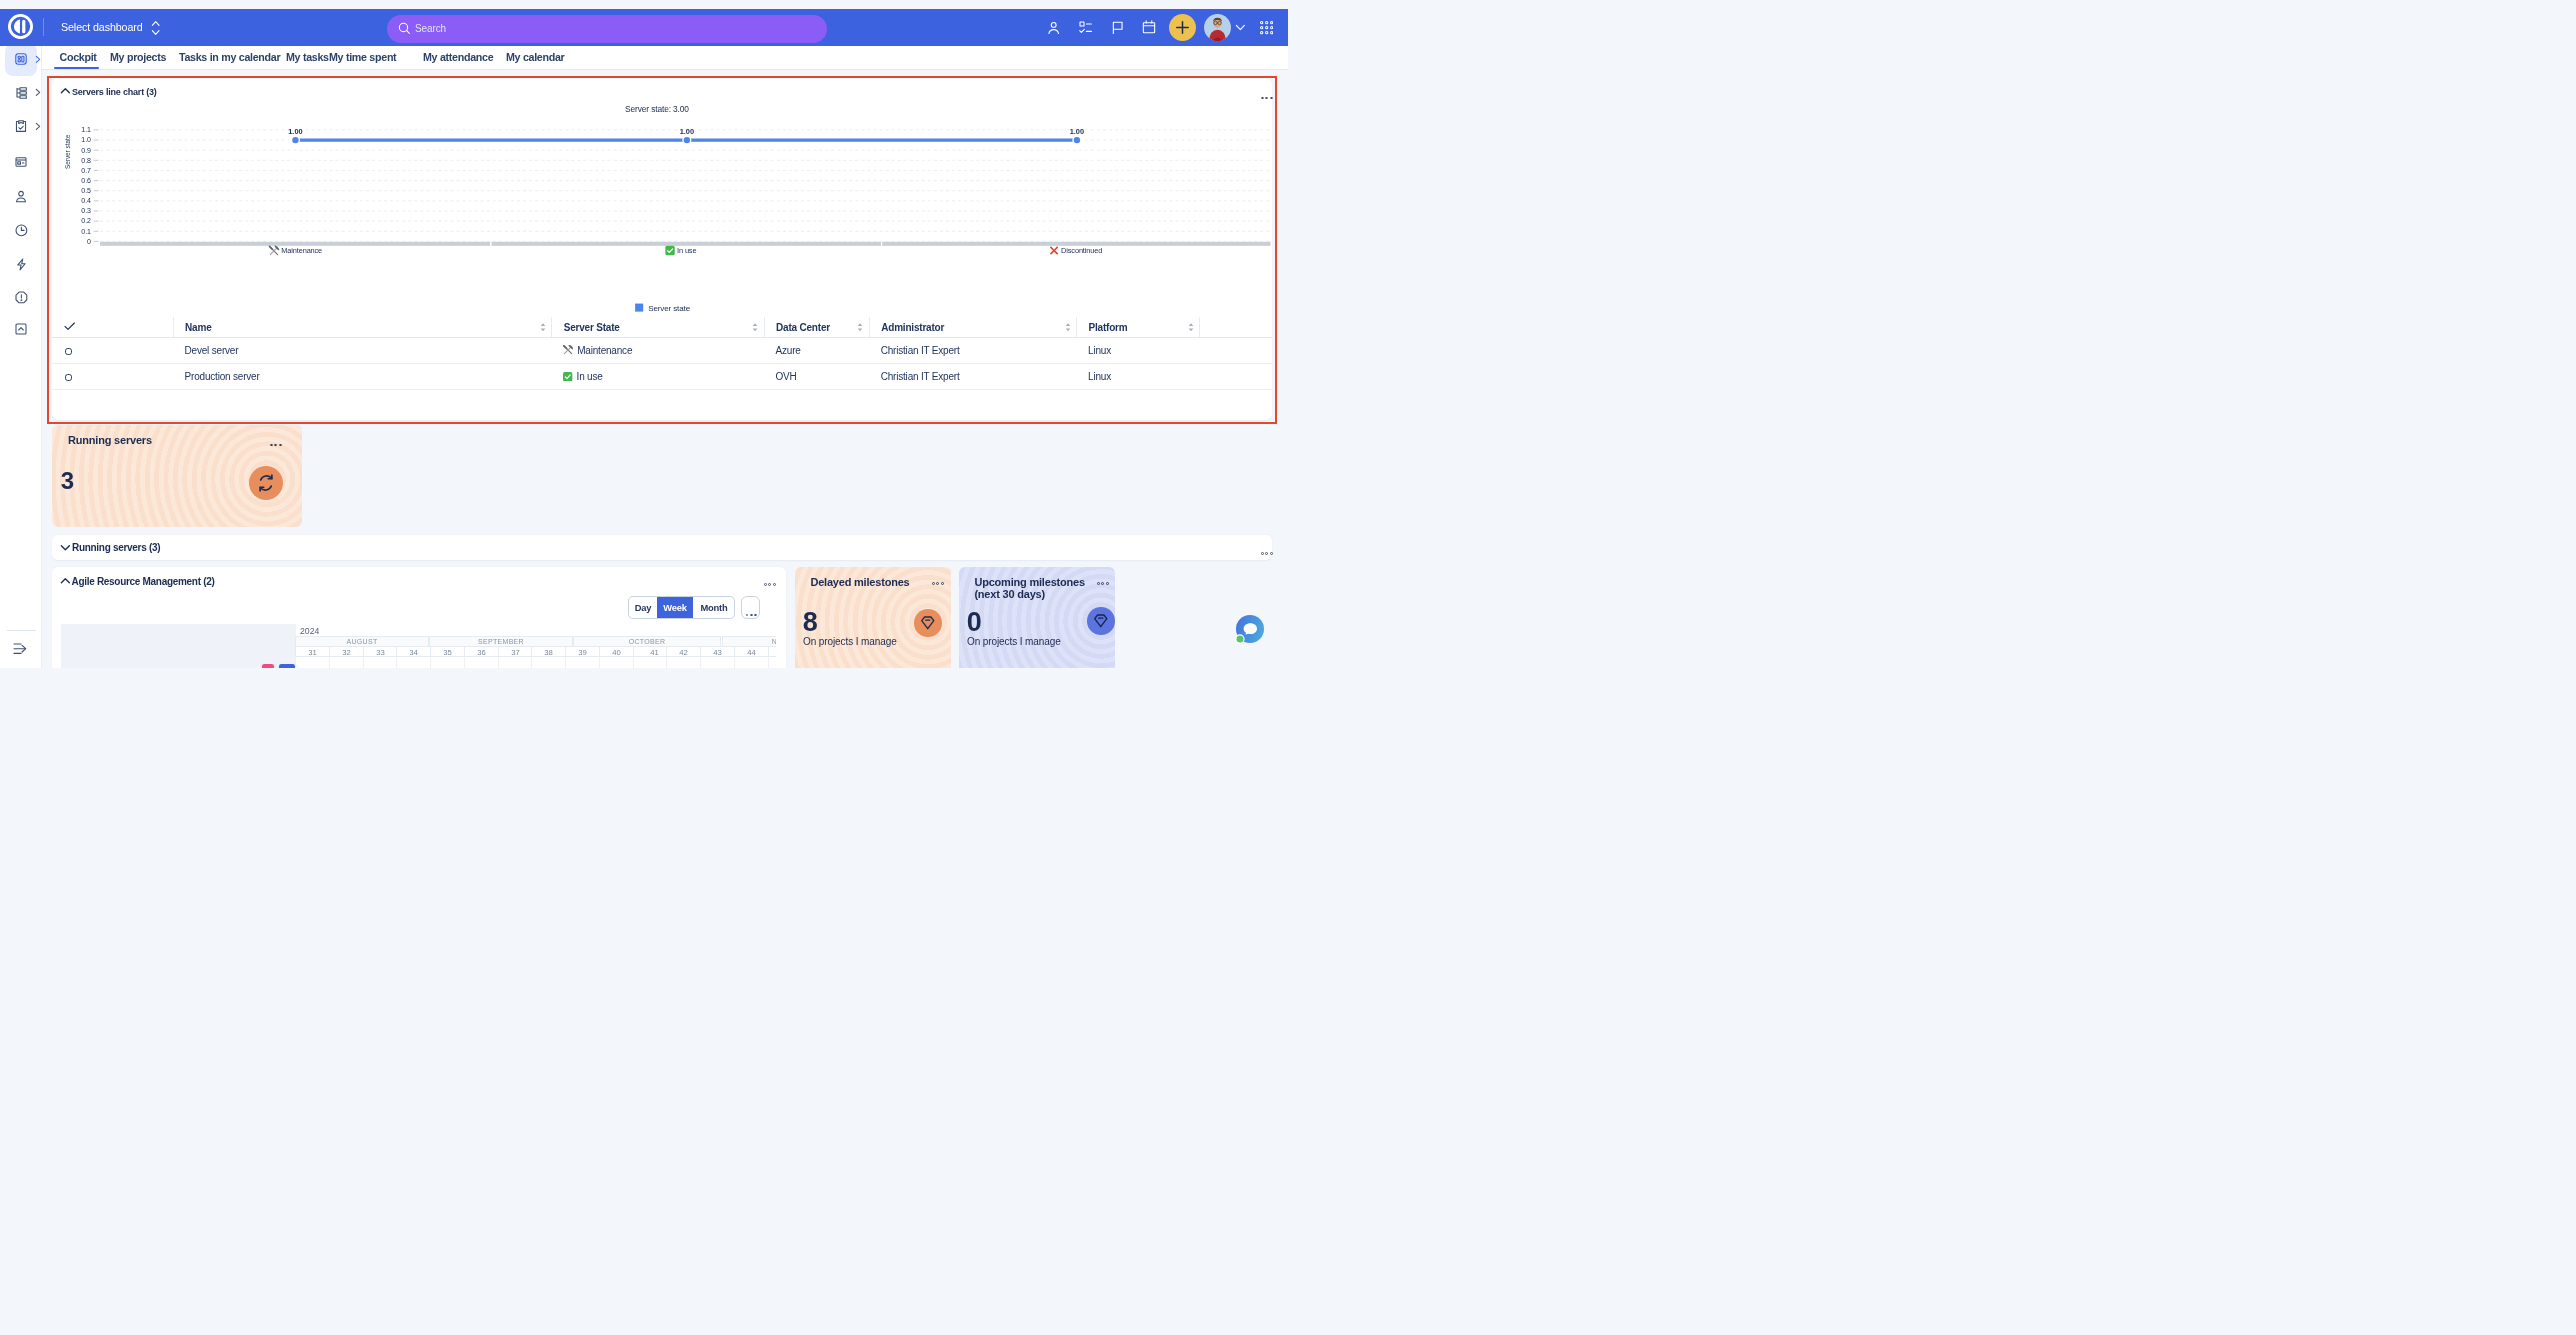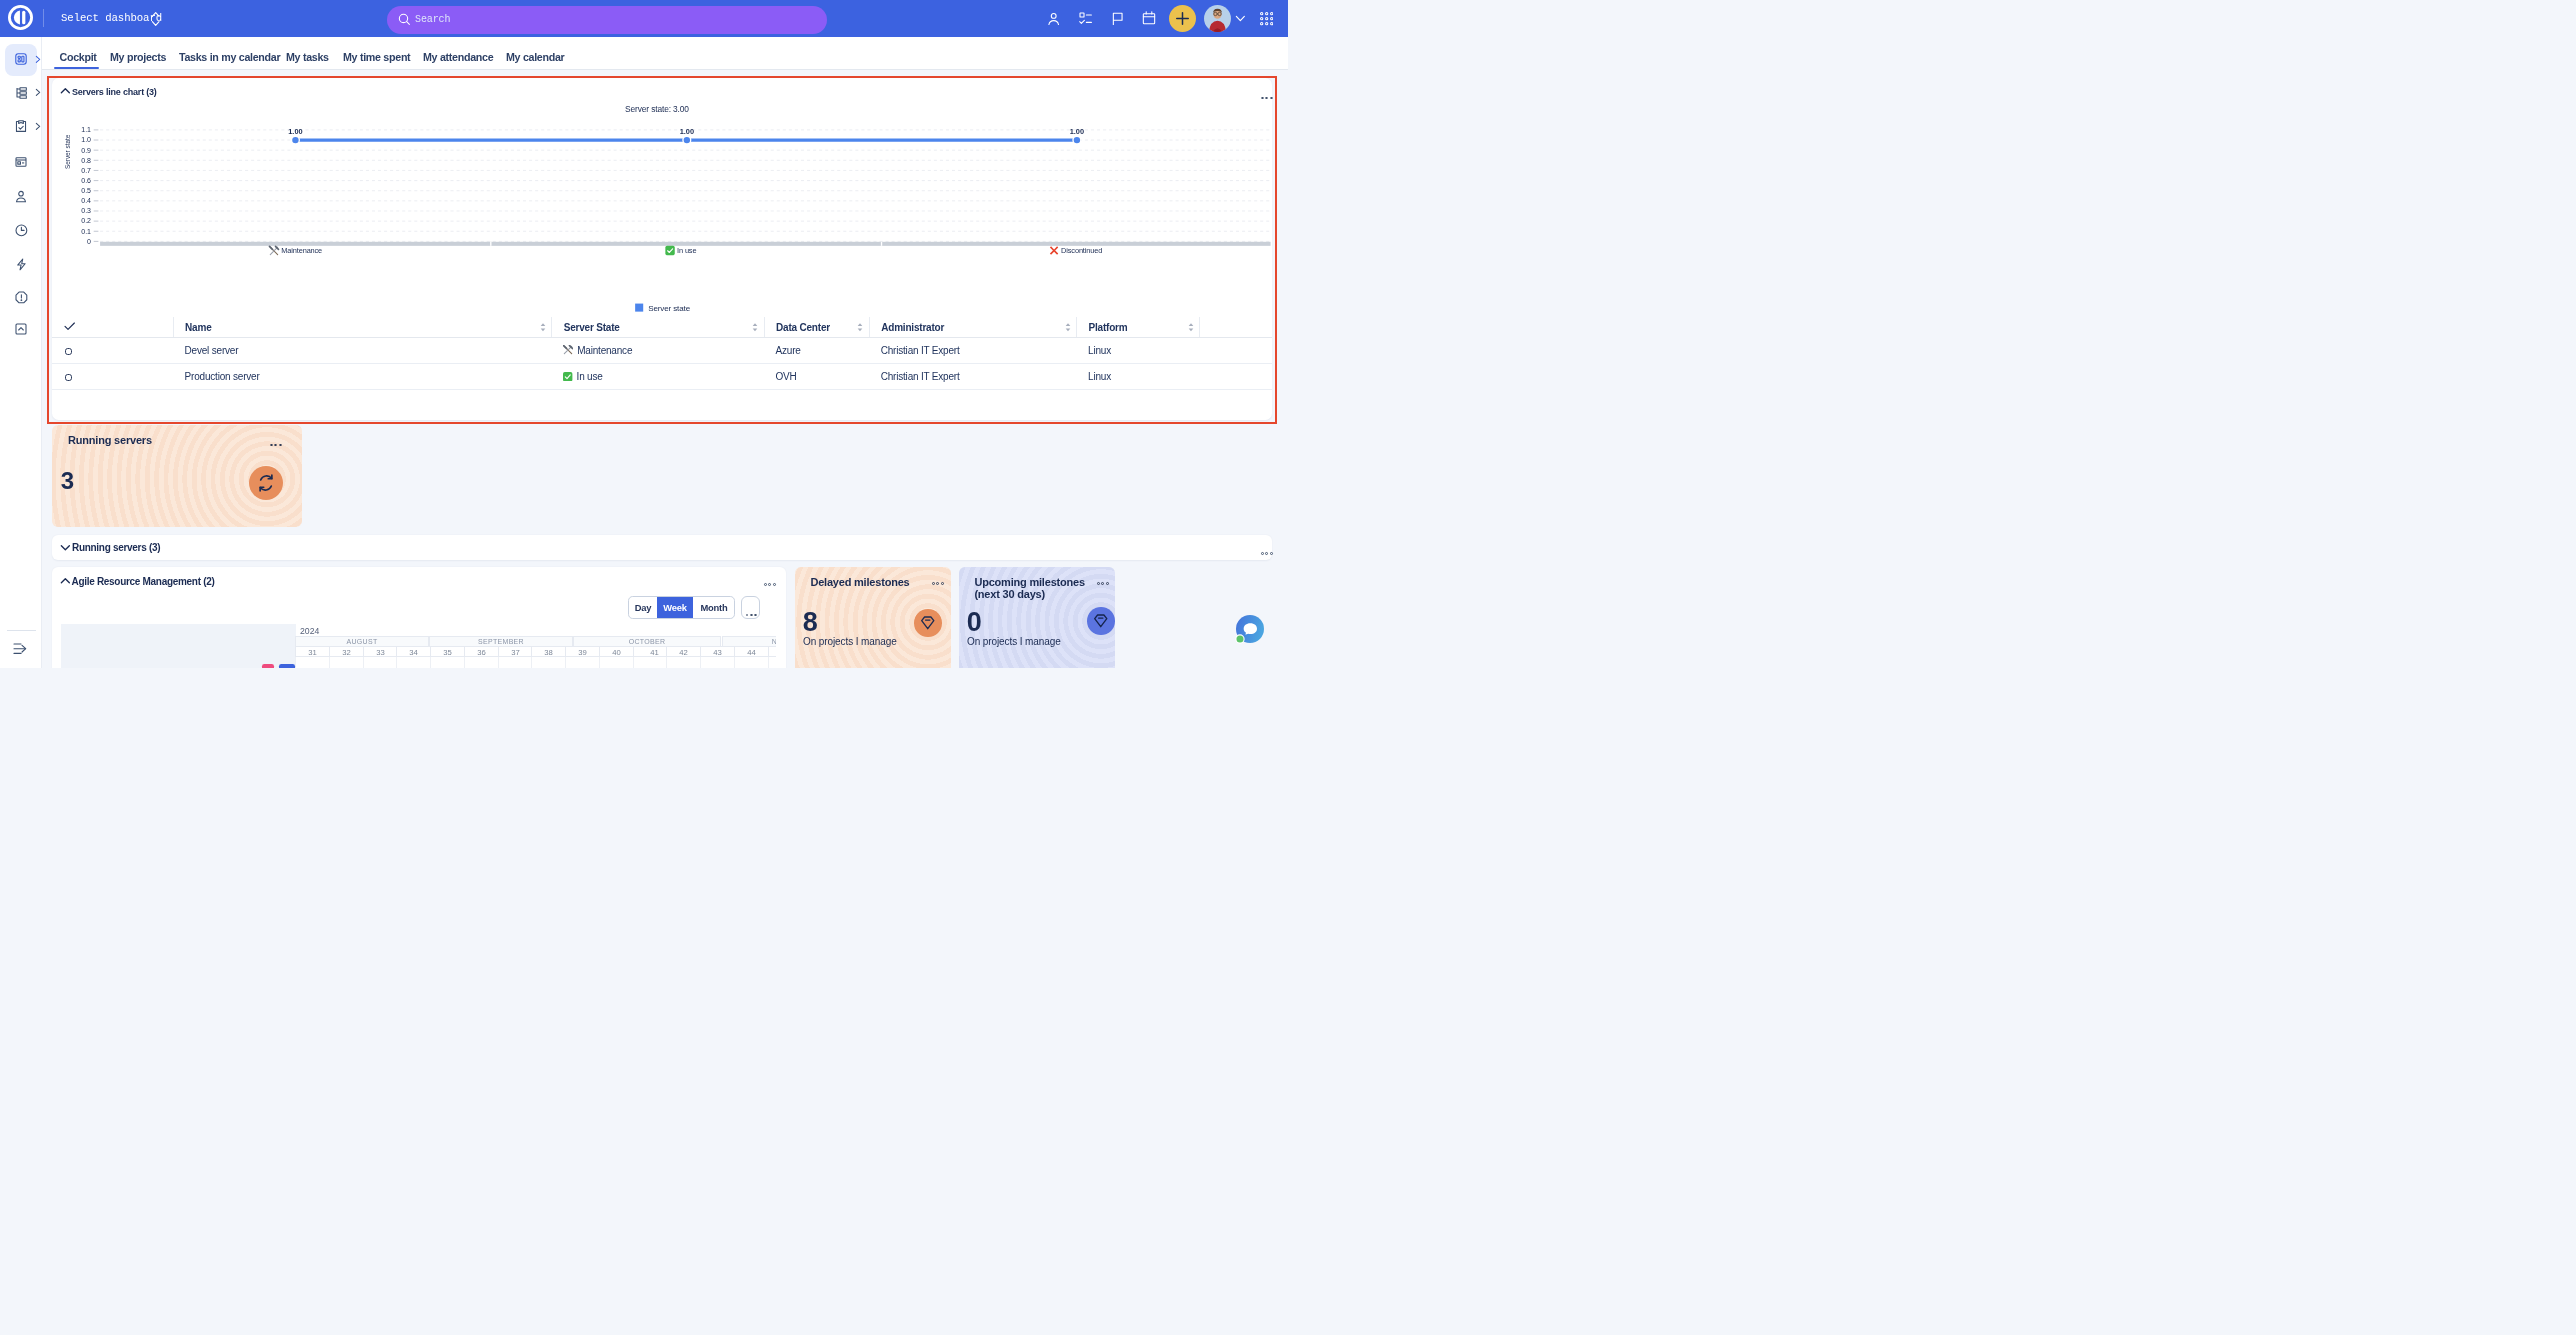--- a/index.html
+++ b/index.html
@@ -1,20 +1,20 @@
 <!DOCTYPE html>
 <html style="font-size:10.7px"><head>
 <meta charset="utf-8">
 <style>
   * { margin:0; padding:0; box-sizing:border-box; }
   html,body { width:1288px; height:668px; overflow:hidden; }
   body { font-family:"Liberation Sans", sans-serif; background:#f3f6fb; position:relative; }
   .abs { position:absolute; }
   
-  #hdr { position:absolute; left:0; top:0; width:1388px; height:37px; background:#3c62e0; z-index:5;font-family:Liberation Mono, monospace; }
+  #hdr { position:absolute; left:0; top:9px; width:1388px; height:37px; background:#3c62e0; z-index:5; }
   #hdr .vdiv { position:absolute; left:43px; top:9.4px; width:0.7px; height:18px; background:rgba(255,255,255,.28); }
   #seldash { position:absolute; left:61px; top:0; height:37px; line-height:37px; color:#fff; font-size:10.7px; letter-spacing:-0.1px; }
   #searchpill { position:absolute; left:387px; top:6px; width:440px; height:27.5px; background:#8b5cf6; border-radius:14px; }
   #searchpill span { position:absolute; left:28px; top:0; line-height:27.5px; font-size:10px; color:#dfe6fa; letter-spacing:-0.1px; }
   
   #side { position:absolute; left:0; top:37px; width:42px; height:631px; background:#fff; border-right:0.7px solid #e9edf4; z-index:4; }
   #side .active { position:absolute; left:5.4px; top:6.7px; width:32px; height:32px; border-radius:8px; background:#e4ebfc; }
   .sicon { position:absolute; left:15.4px; }
   
   #tabbar { position:absolute; left:42px; top:37px; width:1246px; height:33px; background:#fff; border-bottom:0.7px solid #e3e8ef; z-index:3; }
@@ -204,21 +204,21 @@
       <path d="M1.5 17 H12"></path>
       <path d="M13.5 5 L19 10 L13.5 15"></path>
   </svg>
 </div>
 
 <div id="tabbar">
   <div class="tab" style="left:17.5px">Cockpit<div id="tabu"></div></div>
   <div class="tab" style="left:68px">My projects</div>
   <div class="tab" style="left:137px">Tasks in my calendar</div>
   <div class="tab" style="left:244px">My tasks</div>
-  <div class="tab" style="left:301px">My time spent</div>
+  <div class="tab" style="left:287px">My time spent</div>
   <div class="tab" style="left:381px">My attendance</div>
   <div class="tab" style="left:464px">My calendar</div>
 </div>
 
 <div id="redbox"></div>
 <div id="chartpanel">
   <svg class="abs" style="left:8px;top:9.4px" width="10.7" height="7.4" viewBox="0 0 16 11" fill="none" stroke="#1b2b52" stroke-width="2" stroke-linecap="round" stroke-linejoin="round">
       <path d="M2 8.5 L8 2.5 L14 8.5"></path>
     </svg>
   <div class="ptitle abs" style="left:20px;top:8.7px;font-size:9px;">Servers line chart (3)</div>

